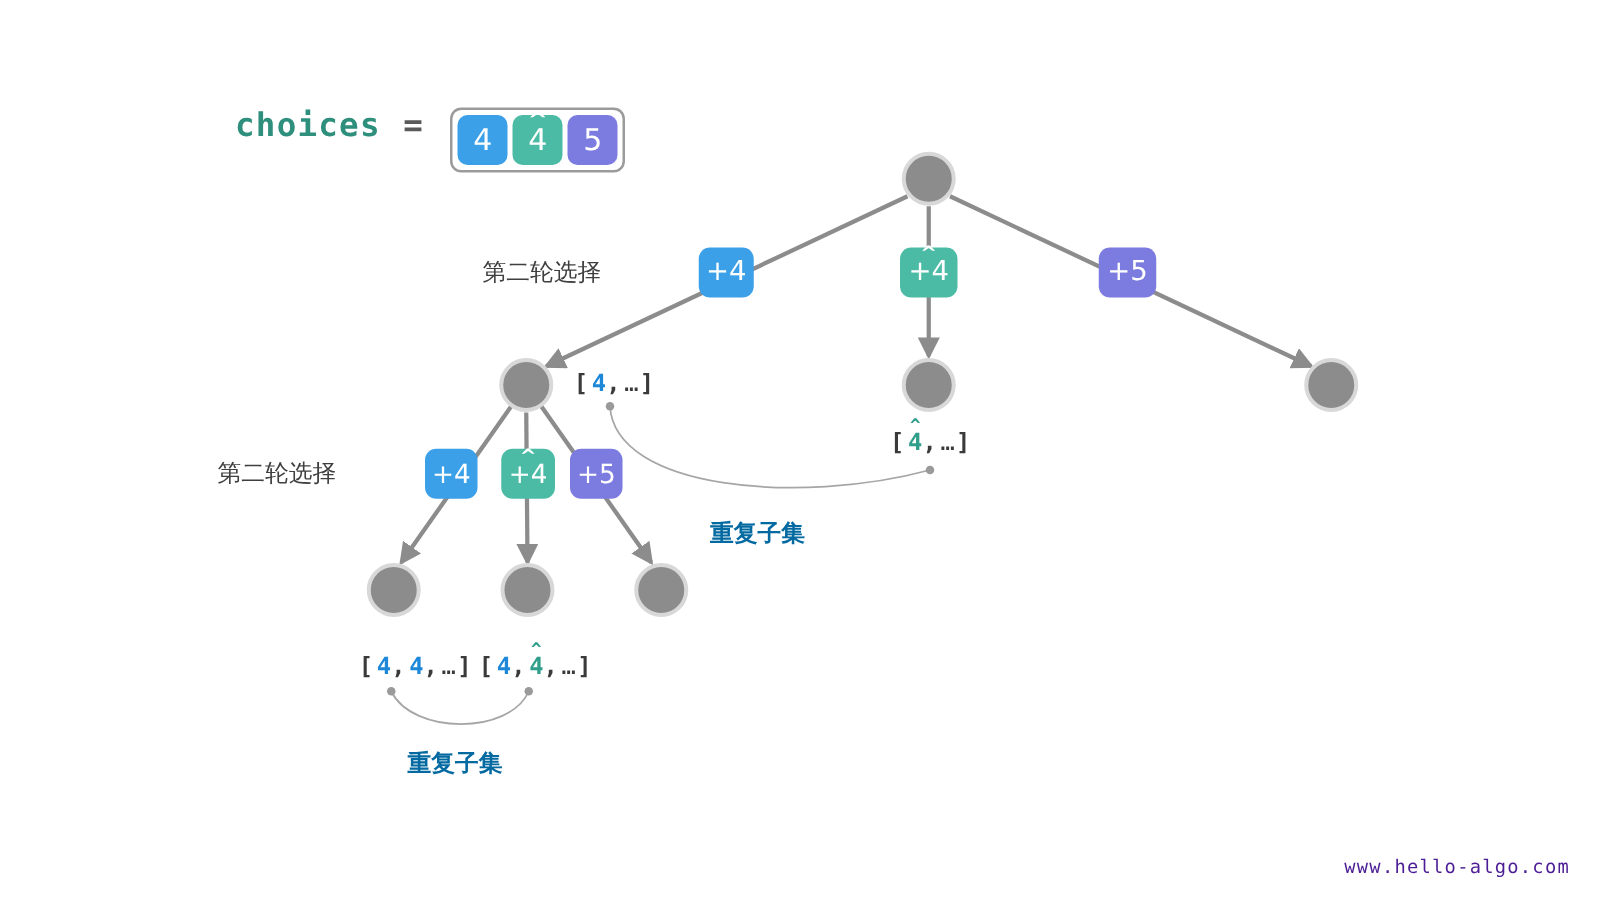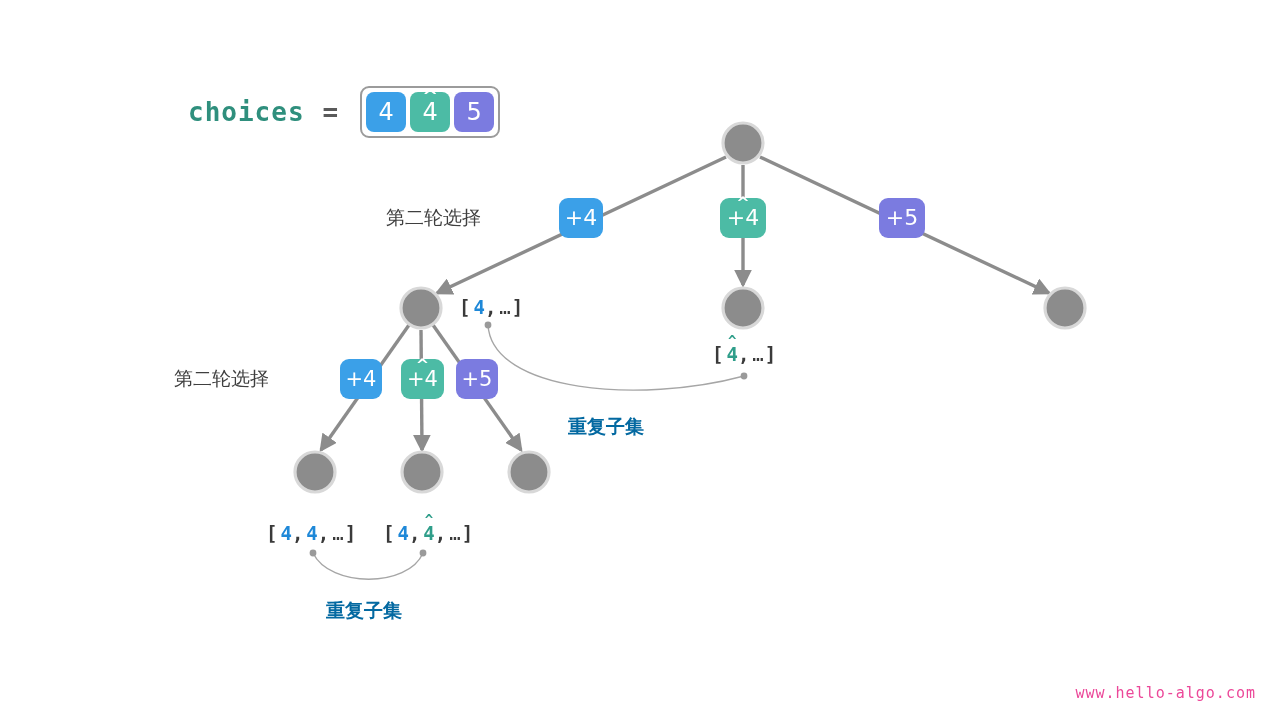--- a/index.html
+++ b/index.html
@@ -7,21 +7,21 @@
     width:1280px;height:720px;
     background:#ffffff;
     font-family:"Liberation Sans",sans-serif;
     overflow:hidden;
     position:relative;
   }
   #stage{position:absolute;left:0;top:0;width:1280px;height:720px;}
   svg#canvas{position:absolute;left:0;top:0;width:1280px;height:720px;}
 
   
-  #choices-row{position:absolute;left:188px;top:86px;display:flex;align-items:center;}
+  #choices-row{position:absolute;left:188px;top:86px;display:flex;}
   #choices-label{
     font-family:"DejaVu Sans Mono","Liberation Mono",monospace;
     font-size:26px;font-weight:bold;color:#2F8F7D;letter-spacing:1px;
   }
   #choices-eq{
     font-family:"DejaVu Sans Mono","Liberation Mono",monospace;
     font-size:26px;font-weight:bold;color:#5a5a5a;margin-left:18px;
   }
   #choices-box{
     margin-left:22px;
@@ -81,21 +81,21 @@
   .state .num{font-weight:bold;position:relative;display:inline-block;}
   .state .num .hat{
     position:absolute;left:50%;transform:translateX(-50%);
     top:-11px;font-size:14px;line-height:1;font-weight:700;
   }
   .state .sp{display:inline-block;width:3px;}
 
   
   #watermark{
     position:absolute;right:24px;bottom:18px;
-    color:#ec4899;font-size:15px;letter-spacing:1px;
+    color:#4c1d95;font-size:15px;letter-spacing:1px;
     font-family:"DejaVu Sans Mono","Liberation Mono",monospace;
   }
 </style>
 </head>
 <body>
 
 <div id="stage">
 
   <svg id="canvas" viewBox="0 0 1280 720">
     <defs>
@@ -220,21 +220,21 @@
   </div>
 
   <div class="state" style="left:459px;top:298px;">
     <span class="brk">[</span><span class="sp"></span><span class="num" style="color:#1E88D8;"><span class="hat"></span><span>4</span></span><span class="comma">,</span><span class="sp"></span><span class="dots">…</span><span class="brk">]</span>
   </div>
 
   <div class="state" style="left:712px;top:345px;">
     <span class="brk">[</span><span class="sp"></span><span class="num" style="color:#2F9E8A;"><span class="hat">^</span><span>4</span></span><span class="comma">,</span><span class="sp"></span><span class="dots">…</span><span class="brk">]</span>
   </div>
 
-  <div class="state" style="left:266px;top:524px;">
+  <div class="state" style="left:287px;top:524px;">
     <span class="brk">[</span><span class="sp"></span><span class="num" style="color:#1E88D8;"><span class="hat"></span><span>4</span></span><span class="comma">,</span><span class="sp"></span><span class="num" style="color:#1E88D8;"><span class="hat"></span><span>4</span></span><span class="comma">,</span><span class="sp"></span><span class="dots">…</span><span class="brk">]</span>
   </div>
 
   <div class="state" style="left:383px;top:524px;">
     <span class="brk">[</span><span class="sp"></span><span class="num" style="color:#1E88D8;"><span class="hat"></span><span>4</span></span><span class="comma">,</span><span class="sp"></span><span class="num" style="color:#2F9E8A;"><span class="hat">^</span><span>4</span></span><span class="comma">,</span><span class="sp"></span><span class="dots">…</span><span class="brk">]</span>
   </div>
 
   <div class="dup-label" style="left:568px;top:414px;">重复子集</div>
   <div class="dup-label" style="left:326px;top:598px;">重复子集</div>
 

